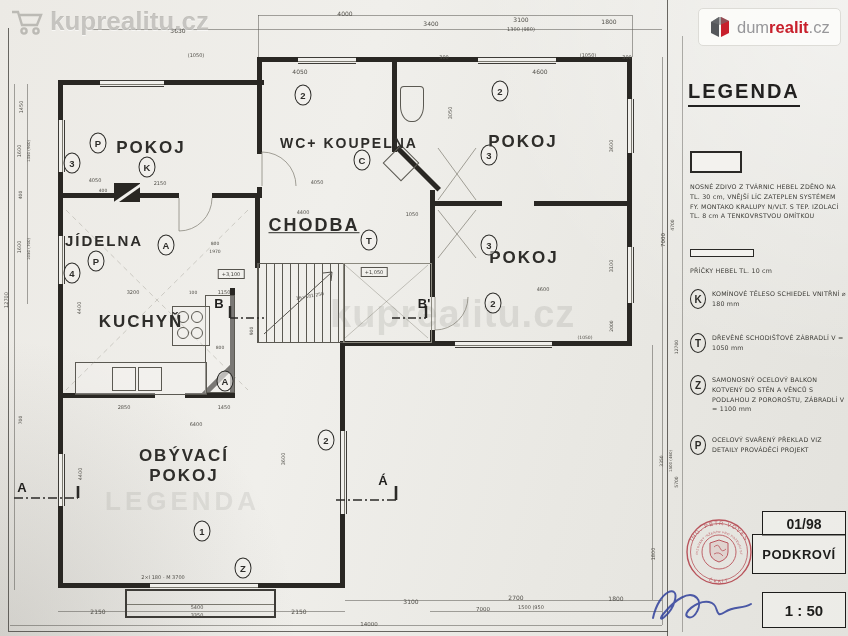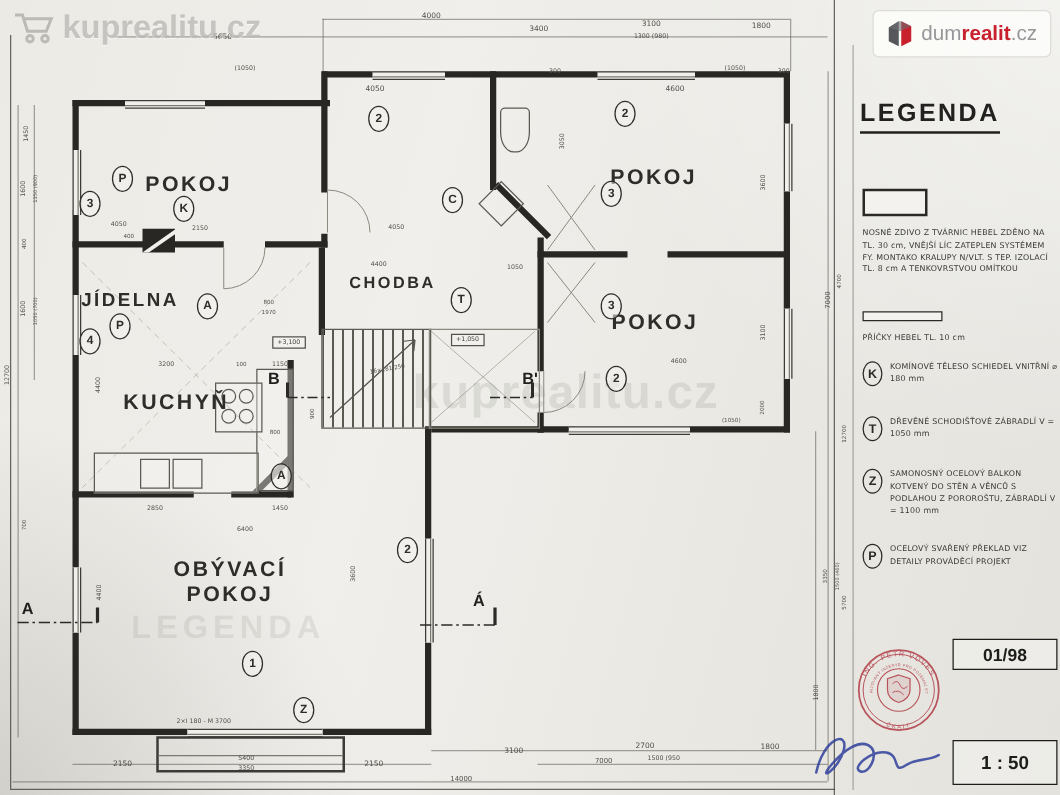--- a/index.html
+++ b/index.html
@@ -179,23 +179,24 @@
       <path d="M78,498 V486" stroke-width="2.6"></path>
       <path d="M336,500 H398" stroke-width="1.3" stroke-dasharray="9 3 2 3"></path>
       <path d="M396,500 V486" stroke-width="2.6"></path>
       <path d="M230,318 H264 M392,318 H426" stroke-width="1.3" stroke-dasharray="8 3 2 3"></path>
       <path d="M230,318 V306 M426,318 V306" stroke-width="2.4"></path>
     </g>
   </svg>
 
   <div id="plan" style="position:absolute;left:0;top:0;width:848px;height:636px;z-index:10;">
       <div class="room-label" style="left: 151px; top: 148px; font-size: 17px;">POKOJ</div>
+      <div class="room-label" style="left: 349px; top: 143px; font-size: 14px;">WC+ KOUPELNA</div>
       <div class="room-label" style="left: 523px; top: 142px; font-size: 17px;">POKOJ</div>
       <div class="room-label" style="left: 104px; top: 241px; font-size: 15px;">JÍDELNA</div>
-      <div class="room-label" style="left: 314px; top: 226px; font-size: 13px;">CHODBA</div>
+      <div class="room-label" style="left: 314px; top: 226px; font-size: 18px; text-decoration: underline;">CHODBA</div>
       <div class="room-label" style="left: 524px; top: 258px; font-size: 17px;">POKOJ</div>
       <div class="room-label" style="left: 141px; top: 322px; font-size: 17px;">KUCHYŇ</div>
       <div class="room-label" style="left: 184px; top: 466px; font-size: 17px;">OBÝVACÍ
 POKOJ</div>
       <div class="pmarker" style="left: 98px; top: 143px;">P</div>
       <div class="pmarker" style="left: 72px; top: 163px;">3</div>
       <div class="pmarker" style="left: 147px; top: 167px;">K</div>
       <div class="pmarker" style="left: 303px; top: 95px;">2</div>
       <div class="pmarker" style="left: 362px; top: 160px;">C</div>
       <div class="pmarker" style="left: 500px; top: 91px;">2</div>
@@ -327,20 +328,21 @@
         </div>
         <div class="litem" style="top: 328px;">
           <div class="sw-letter">P</div>
           <div class="ltext">OCELOVÝ SVAŘENÝ PŘEKLAD VIZ DETAILY PROVÁDĚCÍ PROJEKT</div>
         </div>
       </div>
   </div>
 
   <div class="tb">
     <div class="cell tb-date">01/98</div>
+    <div class="cell tb-name">PODKROVÍ</div>
     <div class="cell tb-scale">1 : 50</div>
   </div>
 
   <svg class="stamp" width="72" height="72" viewBox="0 0 72 72">
     <defs>
       <path id="arcT" d="M7,38 A29,29 0 0 1 65,38"></path>
       <path id="arcB" d="M9,40 A27,27 0 0 0 63,40"></path>
       <path id="arcN" d="M15,38 A21,21 0 0 1 57,38"></path>
     </defs>
     <g stroke="#b4454e" fill="none">

